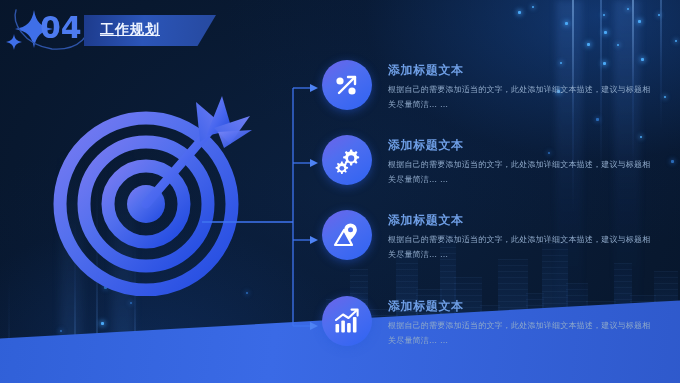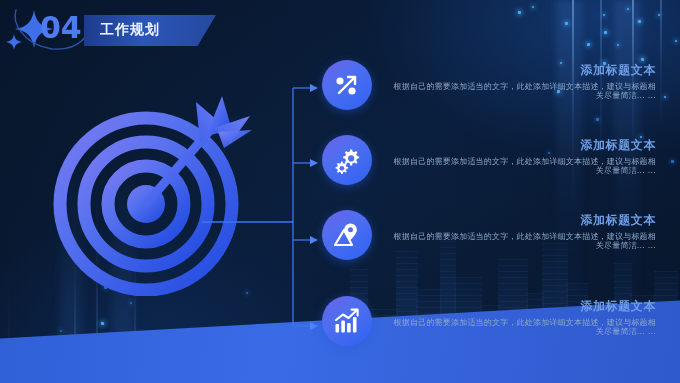--- a/index.html
+++ b/index.html
@@ -2,21 +2,21 @@
 <html><head>
 <meta charset="utf-8">
 <style>
   html,body{margin:0;padding:0;background:#06101f;}
   body{width:680px;height:383px;overflow:hidden;font-family:"DejaVu Sans","Liberation Sans",sans-serif;}
   .slide{position:relative;width:680px;height:383px;overflow:hidden;
     background:
       radial-gradient(ellipse 520px 320px at 88% 4%, rgba(30,92,190,0.45) 0%, rgba(12,40,92,0.12) 45%, rgba(0,0,0,0) 72%),
       radial-gradient(ellipse 420px 300px at 22% 96%, rgba(24,74,160,0.32) 0%, rgba(10,34,78,0.10) 50%, rgba(0,0,0,0) 75%),
       radial-gradient(ellipse 600px 420px at 50% 50%, #0b203f 0%, #08182f 55%, #061225 100%),
-      #07162b; text-align: right;}
+      #07162b;}
   .layer{position:absolute;inset:0;}
   .noclick{pointer-events:none;}
 
   
   .beam{position:absolute;top:0;width:2px;height:100%;
     background:linear-gradient(to bottom, rgba(120,180,255,0.30), rgba(80,140,240,0.10) 45%, rgba(0,0,0,0) 85%);}
   .beam.b2{background:linear-gradient(to bottom, rgba(150,200,255,0.46), rgba(70,130,230,0.12) 50%, rgba(0,0,0,0) 90%);}
   .beam.wide{width:26px;background:linear-gradient(to bottom, rgba(90,150,245,0.16), rgba(40,90,190,0.05) 55%, rgba(0,0,0,0) 90%);filter:blur(3px);}
   .beamlo{position:absolute;bottom:0;width:2px;height:72%;
     background:linear-gradient(to top, rgba(110,175,255,0.26), rgba(60,120,220,0.07) 55%, rgba(0,0,0,0) 92%);}
@@ -42,38 +42,38 @@
   
   .header{position:absolute;left:0;top:4px;width:260px;height:50px;}
   .spark{position:absolute;fill:#3f6fe8;}
   .arcnum{position:absolute;left:8px;top:2px;width:110px;height:46px;}
   .numtxt{position:absolute;left:40px;top:6px;font-size:30px;font-weight:bold;color:#4d7bf0;
     letter-spacing:0px;font-family:"DejaVu Sans","Liberation Sans",sans-serif;}
   .banner{position:absolute;left:84px;top:11px;width:132px;height:31px;
     background:linear-gradient(95deg,#1d3b8c 0%, #2b55b8 45%, #26499f 100%);
     clip-path:polygon(0 0, 100% 0, 86% 100%, 0 100%);}
   .bannertxt{position:absolute;left:100px;top:17px;font-size:14px;font-weight:bold;color:#eef4ff;
-    letter-spacing:1px;}
+    letter-spacing:1px;text-decoration:underline;}
 
   
   .target{position:absolute;left:46px;top:86px;width:220px;height:210px;}
 
   
   .conn{position:absolute;left:200px;top:70px;width:130px;height:270px;}
 
   
   .items{position:absolute;left:322px;top:60px;width:350px;height:300px;text-decoration:underline;}
   .item{position:absolute;left:0;width:350px;height:62px;}
   .icircle{position:absolute;left:0;top:0;width:50px;height:50px;border-radius:50%;
     background:linear-gradient(145deg,#6f63e8 0%, #4f6ef0 38%, #2f63f2 100%);
     box-shadow:0 2px 10px rgba(40,90,220,0.45);}
   .icircle svg{position:absolute;left:10px;top:10px;}
   .itxt{position:absolute;left:66px;top:2px;width:268px;}
   .ititle{font-size:12px;font-weight:bold;color:#6f9fe6;letter-spacing:.6px;line-height:16px;}
-  .idesc{margin-top:4px;font-size:8px;color:#8fa9c9;line-height:9px;letter-spacing:.2px;}
+  .idesc{margin-top:4px;font-size:8px;color:#8fa9c9;line-height:15px;letter-spacing:.2px;}
 </style>
 </head>
 <body>
 
 <div class="slide">
 
   <div class="layer noclick">
 
     <div class="beam wide" style="left:556px;"></div>
     <div class="beam b2" style="left:572px;height:62%;"></div>

